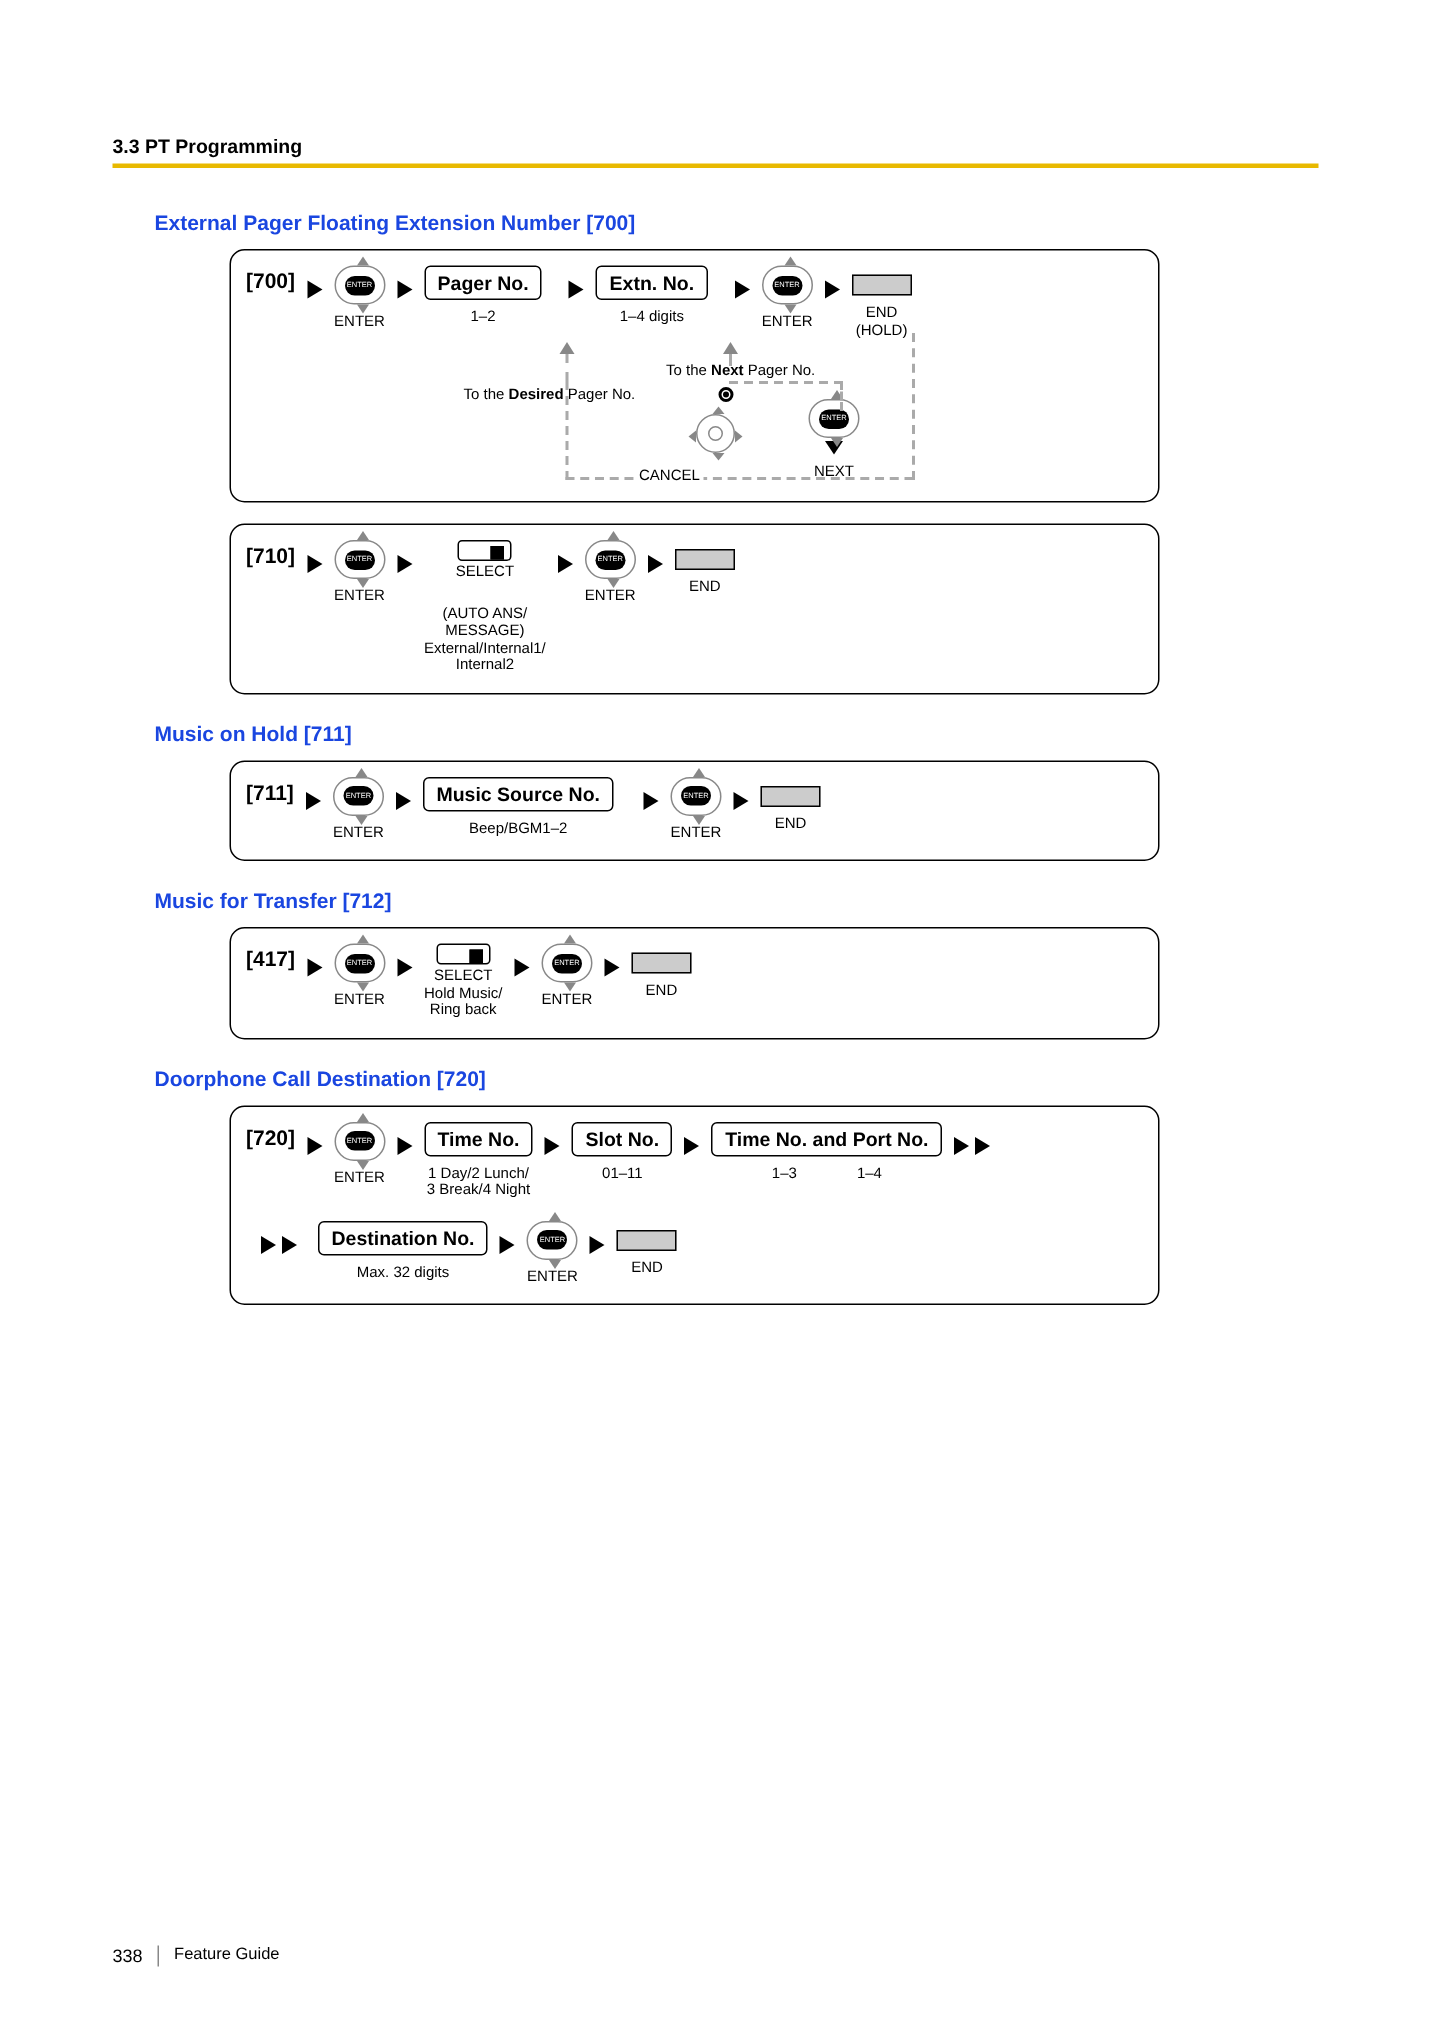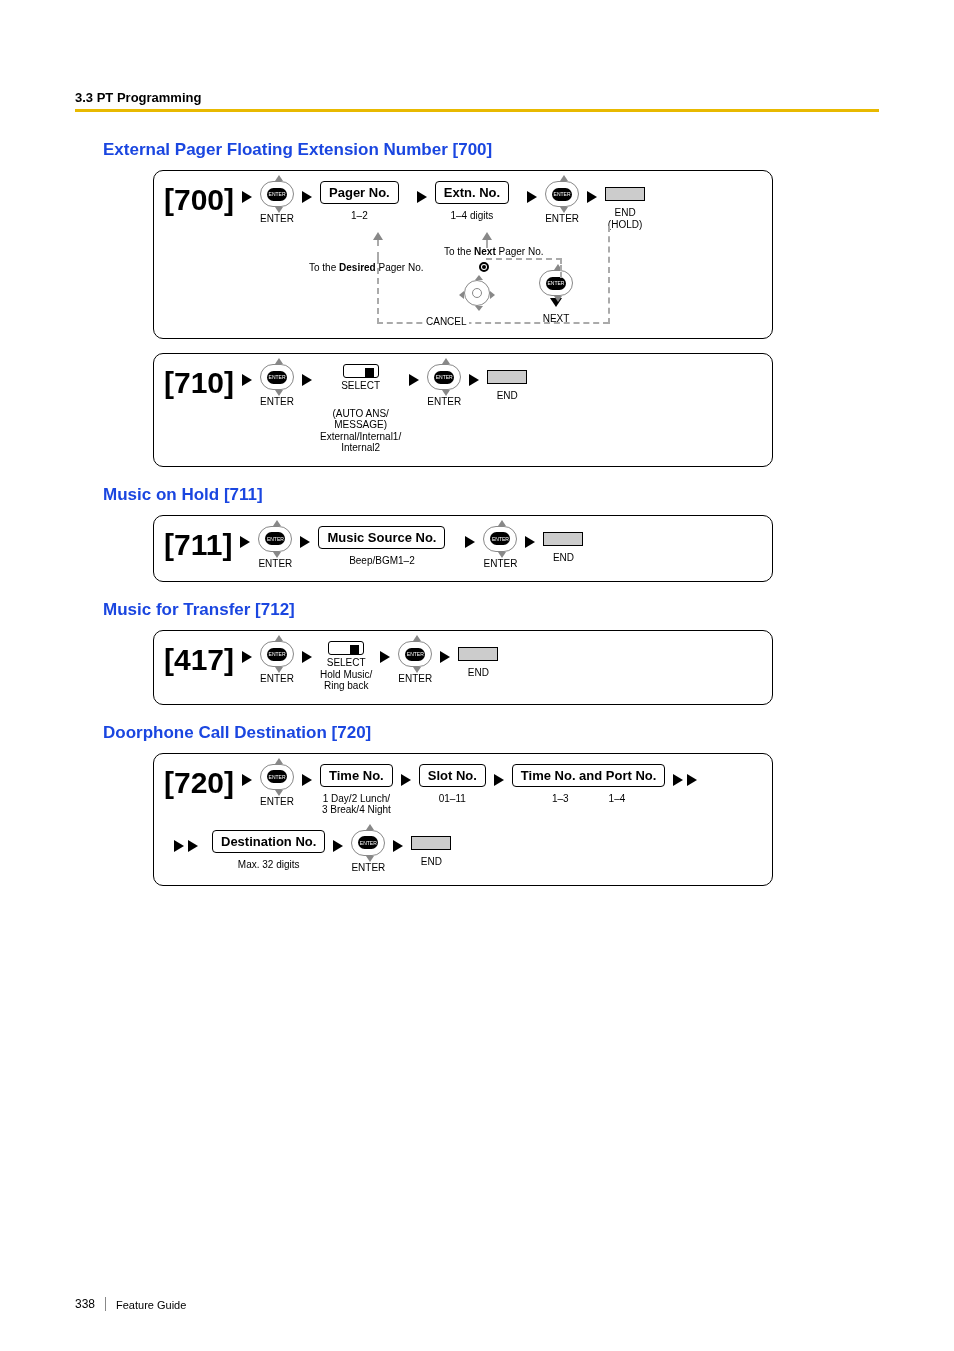--- a/index.html
+++ b/index.html
@@ -26,37 +26,37 @@
     background: #e8b900;
     margin-bottom: 28px;
   }
   .h1 {
     font-size: 24px;
     font-weight: bold;
     margin-bottom: 28px;
   }
   .h1 .secnum { display:inline-block; width: 90px; }
   .h2 {
-    font-size: 17px;
+    font-size: 14px;
     font-weight: bold;
     color: #1a46e0;
     margin: 18px 0 10px 28px;
   }
   .diagram {
     border: 1px solid #000;
     border-radius: 10px;
     margin: 0 0 14px 78px;
     width: 620px;
     padding: 10px 10px 12px 10px;
     font-size: 11px;
     position: relative;
   }
   .row { display:flex; align-items:flex-start; gap:8px; flex-wrap:wrap; }
   .col { display:flex; flex-direction:column; align-items:center; }
-  .code { font-size: 30px; font-weight: bold; margin-top:2px; }
+  .code { font-size: 14px; font-weight: bold; margin-top:2px; }
   .tri {
     width:0; height:0;
     border-top:6px solid transparent;
     border-bottom:6px solid transparent;
     border-left:10px solid #000;
     margin-top:10px;
   }
   .enter-btn {
     width:34px; height:26px; border:1px solid #888; border-radius:14px;
     display:flex; align-items:center; justify-content:center; position:relative;
@@ -96,21 +96,21 @@
   .jog .u{top:-6px;left:10px;border-left:4px solid transparent;border-right:4px solid transparent;border-bottom:5px solid #888;}
   .jog .d{bottom:-6px;left:10px;border-left:4px solid transparent;border-right:4px solid transparent;border-top:5px solid #888;}
   .jog .l{left:-6px;top:10px;border-top:4px solid transparent;border-bottom:4px solid transparent;border-right:5px solid #888;}
   .jog .r{right:-6px;top:10px;border-top:4px solid transparent;border-bottom:4px solid transparent;border-left:5px solid #888;}
   .dashed-v { border-left:2px dashed #aaa; }
   .dashed-h { border-top:2px dashed #aaa; }
   .small { font-size:10px; }
   .bold { font-weight:bold; }
   .footer {
     position:absolute; bottom:40px; left:75px; font-size:11px;
-    display:flex; align-items:flex-end; gap:10px;
+    display:flex; align-items:flex-start; gap:10px;
   }
   .footer .pg { font-size:12px; }
   .footer .sep { width:1px; height:14px; background:#888; }
   .arrow-next {
     width:0;height:0;border-left:6px solid transparent;border-right:6px solid transparent;
     border-top:9px solid #000;
   }
   .jog-dot {
     width:10px;height:10px;border-radius:50%;border:2px solid #000;
     display:flex;align-items:center;justify-content:center;

